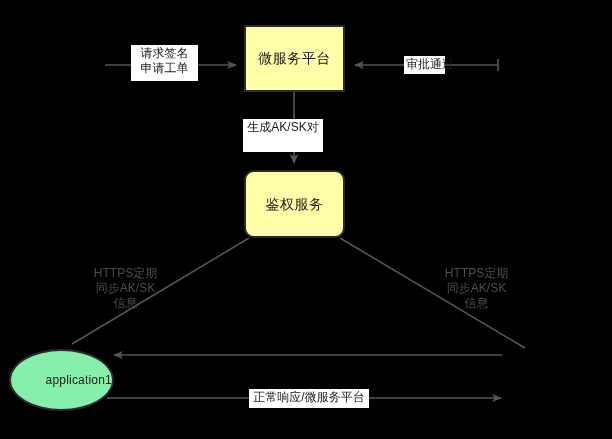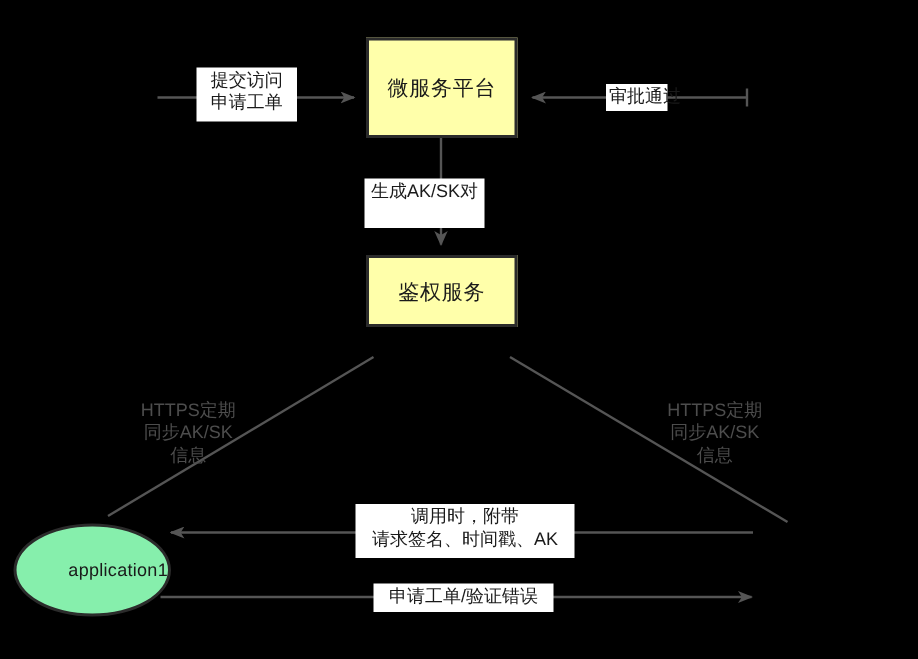--- a/index.html
+++ b/index.html
@@ -100,42 +100,40 @@
 
     <line x1="502" y1="355" x2="114" y2="355" stroke="#555555" stroke-width="1.6" marker-end="url(#arrowL)"></line>
 
     <line x1="107" y1="398" x2="501" y2="398" stroke="#555555" stroke-width="1.6" marker-end="url(#arrowR)"></line>
   </svg>
 
   <div class="node-box" style="left:244px; top:25px; width:101px; height:67px;">
     <span>微服务平台</span>
   </div>
 
-  <div class="node-box" style="left:244px; top:170px; width:101px; height:48px;">
+  <div class="node-box" style="left:244px; top:170px; width:101px; height:68px;border-radius:10px;">
     <span>鉴权服务</span>
   </div>
 
   <div class="node-ellipse" style="left:9px; top:349px; width:105px; height:62px;">
     <span>application1</span>
   </div>
 
 
-  <div class="edge-label" style="left:131px; top:45px; width:67px; height:36px;">提交访问
+  <div class="edge-label" style="left:131px; top:45px; width:67px; height:36px;">请求签名
 申请工单</div>
 
   <div class="edge-label" style="left:404px; top:56px; width:41px; height:18px;">审批通过</div>
 
   <div class="edge-label" style="left:243px; top:119px; width:80px; height:33px;">生成AK/SK对</div>
 
   <div class="edge-label plain" style="left:76px; top:233px; width:99px; height:54px;">HTTPS定期
 同步AK/SK
 信息</div>
 
   <div class="edge-label plain" style="left:427px; top:233px; width:99px; height:54px;">HTTPS定期
 同步AK/SK
 信息</div>
 
-  <div class="edge-label" style="left:237px; top:336px; width:146px; height:36px;">调用时，附带
-请求签名、时间戳、AK</div>
 
-  <div class="edge-label" style="left:249px; top:389px; width:120px; height:19px;">申请工单/验证错误</div>
+  <div class="edge-label" style="left:249px; top:389px; width:120px; height:19px;">正常响应/微服务平台</div>
 
 </div>
 
 </body></html>

